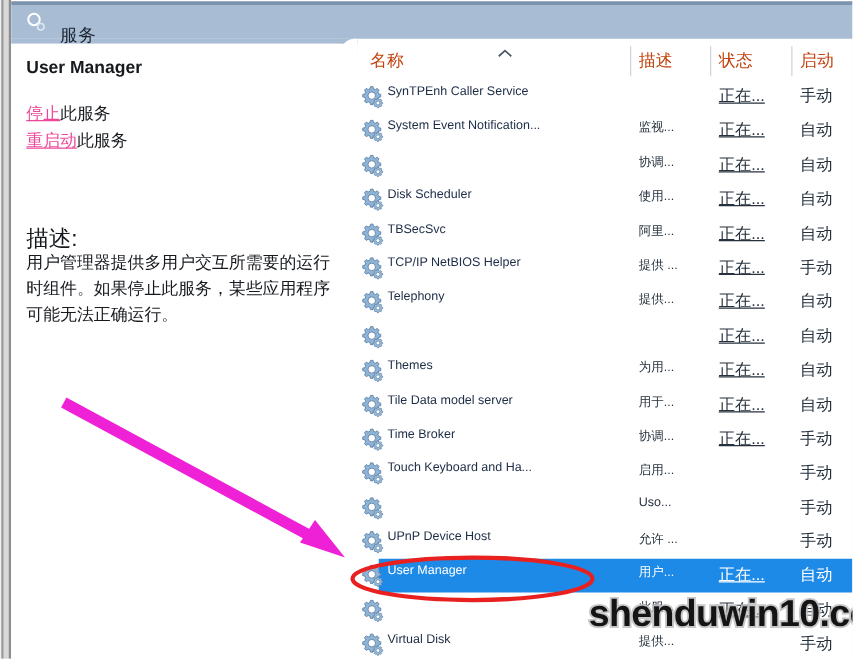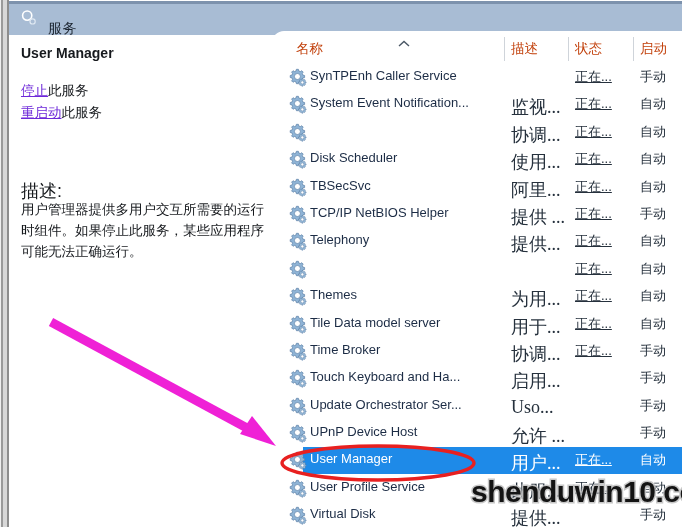--- a/index.html
+++ b/index.html
@@ -121,21 +121,21 @@
   .link-row {
     position: absolute;
     left: 12px;
     font-size: 13.5px;
     color: #16191d;
     white-space: nowrap;
   }
   .link-row.r1 { top: 47px; }
   .link-row.r2 { top: 69px; }
   .link-a {
-    color: #6d28d9;
+    color: #ec4899;
     text-decoration: underline;
     cursor: pointer;
   }
   .desc-label {
     position: absolute;
     left: 12px; top: 144px;
     font-size: 18px;
     color: #16191d;
     white-space: nowrap;
   }
@@ -207,31 +207,30 @@
     width: 396px;
   }
   .row .gear {
     position: absolute;
     left: 3px; top: 4px;
     width: 19px; height: 19px;
   }
   .row .nm {
     position: absolute;
     left: 24px; top: 4px;
-    font-size: 13px;
+    font-size: 10px;
     color: #1c2c45;
     white-space: nowrap;
   }
   .row .ds {
     position: absolute;
     left: 225px; top: 4px;
-    font-size: 18px;
+    font-size: 10px;
     color: #26313d;
     white-space: nowrap;
-    font-family: Liberation Serif, serif;
   }
   .row .st {
     position: absolute;
     left: 289px; top: 4px;
     font-size: 13px;
     color: #26313d;
     white-space: nowrap;
     text-decoration: underline;
     text-align: center;
   }
@@ -535,21 +534,20 @@
           <span class="gear"><svg width="19" height="19" viewBox="0 0 19 19">
               <g transform="translate(1.2,0.4)">
                 <path d="M6.2 0.9 L8.2 0.9 L8.6 2.6 L10.1 3.2 L11.6 2.3 L13.0 3.7 L12.1 5.2 L12.7 6.7 L14.4 7.1 L14.4 9.1 L12.7 9.5 L12.1 11.0 L13.0 12.5 L11.6 13.9 L10.1 13.0 L8.6 13.6 L8.2 15.3 L6.2 15.3 L5.8 13.6 L4.3 13.0 L2.8 13.9 L1.4 12.5 L2.3 11.0 L1.7 9.5 L0.0 9.1 L0.0 7.1 L1.7 6.7 L2.3 5.2 L1.4 3.7 L2.8 2.3 L4.3 3.2 L5.8 2.6 Z" fill="#8fb4d6" stroke="#5b7fa6" stroke-width="0.7"></path>
                 <circle cx="7.2" cy="8.1" r="3.0" fill="#ffffff" stroke="#5b7fa6" stroke-width="0.7"></circle>
               </g>
               <g transform="translate(9.6,10.2) scale(0.52)">
                 <path d="M6.2 0.9 L8.2 0.9 L8.6 2.6 L10.1 3.2 L11.6 2.3 L13.0 3.7 L12.1 5.2 L12.7 6.7 L14.4 7.1 L14.4 9.1 L12.7 9.5 L12.1 11.0 L13.0 12.5 L11.6 13.9 L10.1 13.0 L8.6 13.6 L8.2 15.3 L6.2 15.3 L5.8 13.6 L4.3 13.0 L2.8 13.9 L1.4 12.5 L2.3 11.0 L1.7 9.5 L0.0 9.1 L0.0 7.1 L1.7 6.7 L2.3 5.2 L1.4 3.7 L2.8 2.3 L4.3 3.2 L5.8 2.6 Z" fill="#9cbfdd" stroke="#5b7fa6" stroke-width="1.1"></path>
                 <circle cx="7.2" cy="8.1" r="3.0" fill="#ffffff" stroke="#5b7fa6" stroke-width="1.1"></circle>
               </g>
             </svg></span>
-          <span class="nm">Update Orchestrator Ser...</span>
           <span class="ds">Uso...</span>
           <span class="st"></span>
           <span class="sp">手动</span>
         </div>
         <div class="row">
           <span class="gear"><svg width="19" height="19" viewBox="0 0 19 19">
               <g transform="translate(1.2,0.4)">
                 <path d="M6.2 0.9 L8.2 0.9 L8.6 2.6 L10.1 3.2 L11.6 2.3 L13.0 3.7 L12.1 5.2 L12.7 6.7 L14.4 7.1 L14.4 9.1 L12.7 9.5 L12.1 11.0 L13.0 12.5 L11.6 13.9 L10.1 13.0 L8.6 13.6 L8.2 15.3 L6.2 15.3 L5.8 13.6 L4.3 13.0 L2.8 13.9 L1.4 12.5 L2.3 11.0 L1.7 9.5 L0.0 9.1 L0.0 7.1 L1.7 6.7 L2.3 5.2 L1.4 3.7 L2.8 2.3 L4.3 3.2 L5.8 2.6 Z" fill="#8fb4d6" stroke="#5b7fa6" stroke-width="0.7"></path>
                 <circle cx="7.2" cy="8.1" r="3.0" fill="#ffffff" stroke="#5b7fa6" stroke-width="0.7"></circle>
               </g>
@@ -584,21 +582,20 @@
           <span class="gear"><svg width="19" height="19" viewBox="0 0 19 19">
               <g transform="translate(1.2,0.4)">
                 <path d="M6.2 0.9 L8.2 0.9 L8.6 2.6 L10.1 3.2 L11.6 2.3 L13.0 3.7 L12.1 5.2 L12.7 6.7 L14.4 7.1 L14.4 9.1 L12.7 9.5 L12.1 11.0 L13.0 12.5 L11.6 13.9 L10.1 13.0 L8.6 13.6 L8.2 15.3 L6.2 15.3 L5.8 13.6 L4.3 13.0 L2.8 13.9 L1.4 12.5 L2.3 11.0 L1.7 9.5 L0.0 9.1 L0.0 7.1 L1.7 6.7 L2.3 5.2 L1.4 3.7 L2.8 2.3 L4.3 3.2 L5.8 2.6 Z" fill="#8fb4d6" stroke="#5b7fa6" stroke-width="0.7"></path>
                 <circle cx="7.2" cy="8.1" r="3.0" fill="#ffffff" stroke="#5b7fa6" stroke-width="0.7"></circle>
               </g>
               <g transform="translate(9.6,10.2) scale(0.52)">
                 <path d="M6.2 0.9 L8.2 0.9 L8.6 2.6 L10.1 3.2 L11.6 2.3 L13.0 3.7 L12.1 5.2 L12.7 6.7 L14.4 7.1 L14.4 9.1 L12.7 9.5 L12.1 11.0 L13.0 12.5 L11.6 13.9 L10.1 13.0 L8.6 13.6 L8.2 15.3 L6.2 15.3 L5.8 13.6 L4.3 13.0 L2.8 13.9 L1.4 12.5 L2.3 11.0 L1.7 9.5 L0.0 9.1 L0.0 7.1 L1.7 6.7 L2.3 5.2 L1.4 3.7 L2.8 2.3 L4.3 3.2 L5.8 2.6 Z" fill="#9cbfdd" stroke="#5b7fa6" stroke-width="1.1"></path>
                 <circle cx="7.2" cy="8.1" r="3.0" fill="#ffffff" stroke="#5b7fa6" stroke-width="1.1"></circle>
               </g>
             </svg></span>
-          <span class="nm">User Profile Service</span>
           <span class="ds">此服...</span>
           <span class="st">正在...</span>
           <span class="sp">自动</span>
         </div>
         <div class="row">
           <span class="gear"><svg width="19" height="19" viewBox="0 0 19 19">
               <g transform="translate(1.2,0.4)">
                 <path d="M6.2 0.9 L8.2 0.9 L8.6 2.6 L10.1 3.2 L11.6 2.3 L13.0 3.7 L12.1 5.2 L12.7 6.7 L14.4 7.1 L14.4 9.1 L12.7 9.5 L12.1 11.0 L13.0 12.5 L11.6 13.9 L10.1 13.0 L8.6 13.6 L8.2 15.3 L6.2 15.3 L5.8 13.6 L4.3 13.0 L2.8 13.9 L1.4 12.5 L2.3 11.0 L1.7 9.5 L0.0 9.1 L0.0 7.1 L1.7 6.7 L2.3 5.2 L1.4 3.7 L2.8 2.3 L4.3 3.2 L5.8 2.6 Z" fill="#8fb4d6" stroke="#5b7fa6" stroke-width="0.7"></path>
                 <circle cx="7.2" cy="8.1" r="3.0" fill="#ffffff" stroke="#5b7fa6" stroke-width="0.7"></circle>
               </g>

